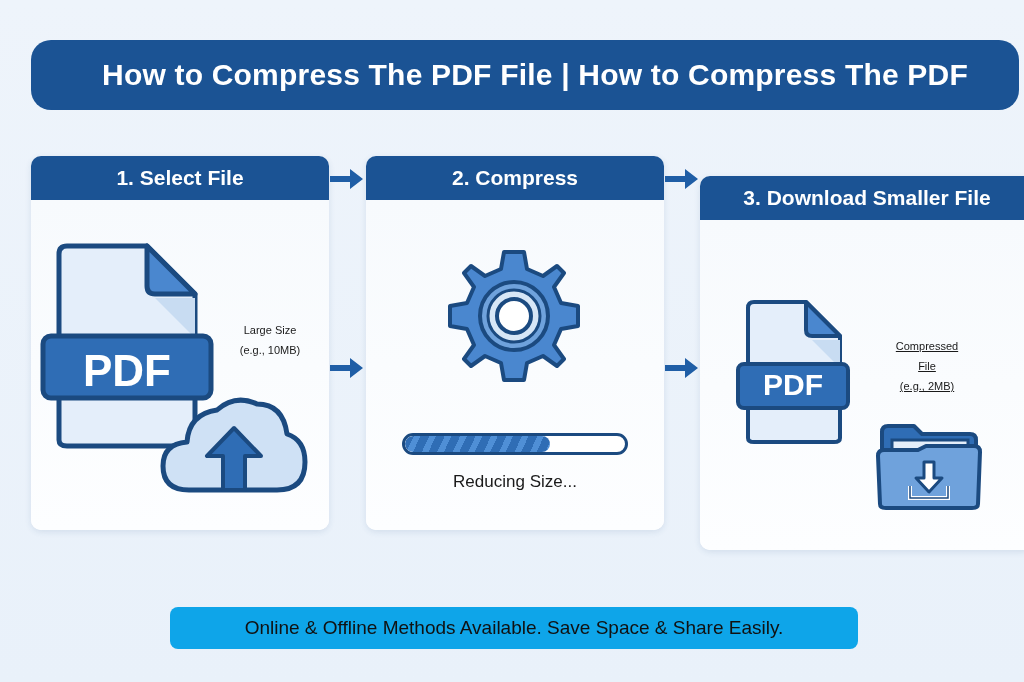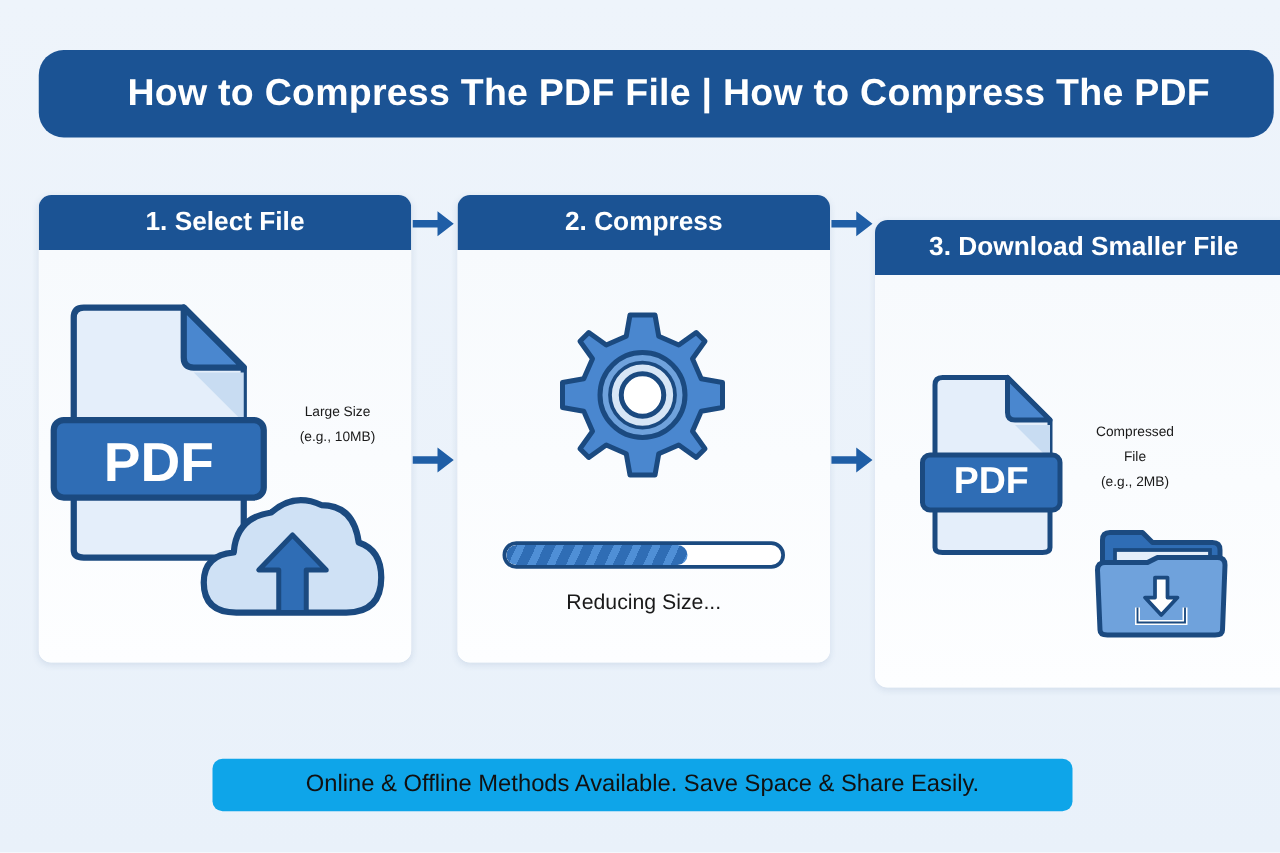--- a/index.html
+++ b/index.html
@@ -112,21 +112,21 @@
 <div class="card" style="left:700px; width:334px;margin-top:20px;">
   <div class="card-head">3. Download Smaller File</div>
   <div class="card-body">
     <svg style="position:absolute;left:34px;top:78px;" width="118" height="148" viewBox="0 0 118 148">
       <path d="M14 10 Q14 4 20 4 L72 4 L106 38 L106 140 Q106 144 100 144 L20 144 Q14 144 14 140 Z" fill="#e4eefa" stroke="#1b4a80" stroke-width="4" stroke-linejoin="round"></path>
       <path d="M72 4 L72 32 Q72 38 78 38 L106 38 Z" fill="#4a87cf" stroke="#1b4a80" stroke-width="4" stroke-linejoin="round"></path>
       <path d="M78 42 L106 70 L106 42 Z" fill="#c8dcf2"></path>
       <rect x="4" y="66" width="110" height="44" rx="6" fill="#2f6db5" stroke="#1b4a80" stroke-width="4"></rect>
     </svg>
     <div style="position:absolute;left:38px;top:148px;width:110px;text-align:center;color:#fff;font-weight:bold;font-size:30px;">PDF</div>
-    <div class="label" style="left:148px;top:116px;width:120px;">
+    <div class="label" style="left:167px;top:116px;width:120px;text-decoration:underline;">
       <div>Compressed</div>
       <div>File</div>
       <div>(e.g., 2MB)</div>
     </div>
     <svg style="position:absolute;left:174px;top:200px;" width="110" height="92" viewBox="0 0 110 92">
       <path d="M8 12 Q8 6 14 6 L40 6 L48 14 L96 14 Q102 14 102 20 L102 84 L8 84 Z" fill="#2f6db5" stroke="#1b4a80" stroke-width="4" stroke-linejoin="round"></path>
       <rect x="18" y="20" width="76" height="30" fill="#e4eefa" stroke="#1b4a80" stroke-width="3"></rect>
       <path d="M4 36 Q4 30 10 30 L44 30 L52 26 L100 26 Q106 26 106 32 L104 84 Q104 88 98 88 L12 88 Q6 88 6 84 Z" fill="#6fa2dc" stroke="#1b4a80" stroke-width="4" stroke-linejoin="round"></path>
       <path d="M50 42 L60 42 L60 58 L68 58 L55 72 L42 58 L50 58 Z" fill="#ffffff" stroke="#1b4a80" stroke-width="3" stroke-linejoin="round"></path>
       <path d="M36 66 L36 78 L74 78 L74 66" fill="none" stroke="#ffffff" stroke-width="4"></path>

